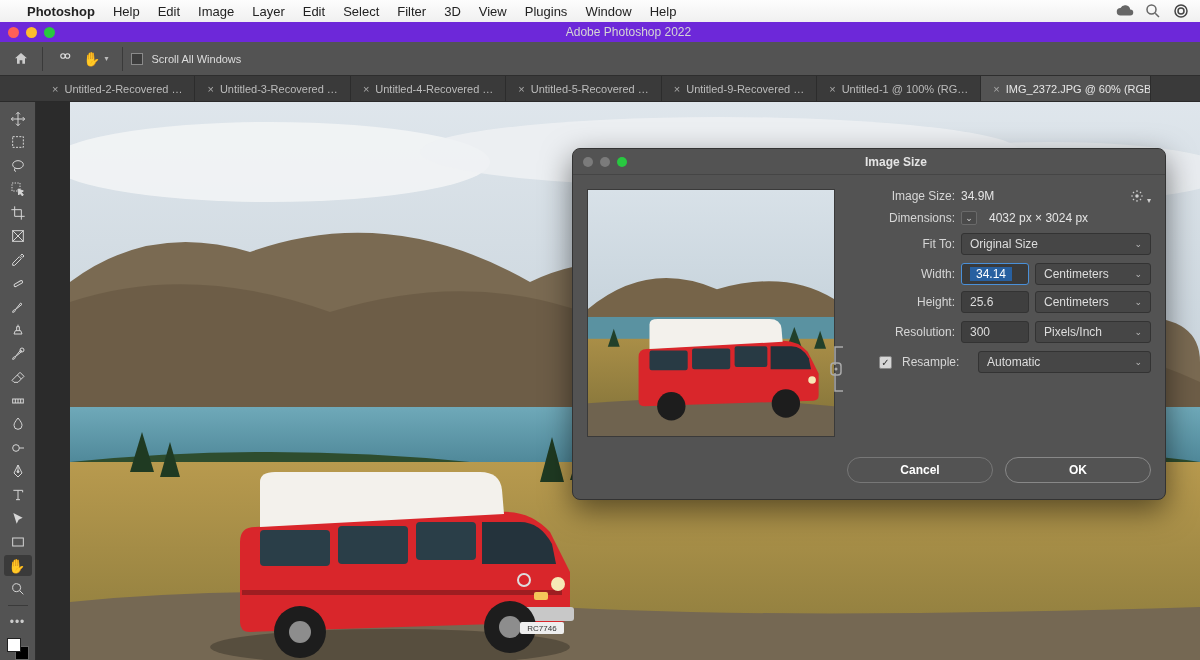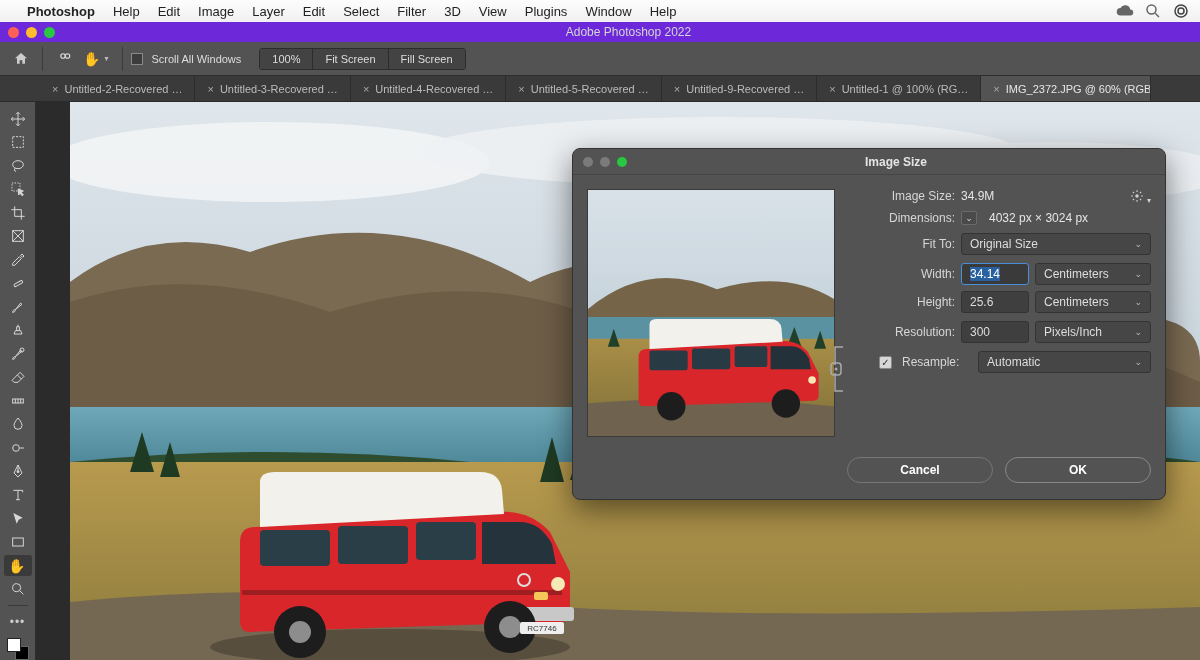--- a/index.html
+++ b/index.html
@@ -62,21 +62,21 @@
   .dlg-form { flex:1; display:flex; flex-direction:column; gap:8px; color:#d6d6d6; font-size:12px; position:relative;}
   .form-row { display:flex; align-items:center; gap:6px; }
   .form-row .lbl { width:104px; text-align:right; font-size:12px;}
   .val-static { color:#e5e5e5; }
   .dim-chevron { width:16px; height:14px; border:1px solid #6a6a6a; border-radius:2px; display:inline-flex; align-items:center; justify-content:center; font-size:9px; background:#4a4a4a; margin-right:6px;}
   .sel-input, .txt-input { height:22px; background:#464646; border:1px solid #333; border-radius:3px; color:#ddd; padding:0 8px; font-size:12px; display:flex; align-items:center; justify-content:space-between;}
   .sel-input { gap:22px; }
   .sel-input .chev { font-size:9px; color:#bbb;}
   .txt-input { background:#3f3f3f; }
   .txt-input.focus { border-color:#4a90d9; background:#3a3a3a; }
-  .txt-input.focus span { background:#2860a0; color:#fff; padding:0 0;}
+  .txt-input.focus span { background:#2860a0; color:#fff; padding:0 6px;}
   .link-bracket { position:absolute; left:-22px; top:82px; width:18px; height:48px; }
   .gear { position:absolute; right:0; top:0; color:#cfcfcf;}
   .chk2 { width:13px; height:13px; border:1px solid #888; background:#d6d6d6; display:inline-flex; align-items:center; justify-content:center; color:#333; font-size:10px; border-radius:2px;}
   .dlg-buttons { display:flex; gap:12px; padding: 6px 14px 16px; justify-content:flex-end;}
   .dlg-btn { flex:1; max-width:146px; height:26px; border:1px solid #777; border-radius:14px; background:#535353; color:#ffffff; display:flex; align-items:center; justify-content:center; font-size:12px;font-weight:bold;}
   .dlg-btn.primary { border-color:#888;}
 </style>
 </head>
 <body>
 
@@ -145,25 +145,20 @@
           <path fill="#ddd" d="M13 3c-3 0-5 2-5 5 0 2 1 3 1 3l-5 6 2 2 6-5s1 1 3 1c3 0 5-2 5-5s-2-5-5-5zm-1 14" opacity="0"></path>
           <path d="M6 4h10v3l-4 5v6l-2 1v-7L6 7z" fill="#ddd" opacity="0"></path>
           <path d="M4 6 Q12 0 20 6 Q12 12 4 6" fill="none" stroke="#ddd" stroke-width="1" opacity="0"></path>
         </svg>
       <span style="font-size:14px;color:#ddd;">✋</span>
       <span style="font-size:8px;color:#bbb;">▾</span>
     </div>
     <div style="width:1px;height:24px;background:#3a3a3a;"></div>
     <span class="chk"></span>
     <span style="font-size:11px;">Scroll All Windows</span>
-    <div class="pill-group" style="margin-left:10px;">
-      <div class="pill">100%</div>
-      <div class="pill">Fit Screen</div>
-      <div class="pill">Fill Screen</div>
-    </div>
   </div>
 
   <div class="tabbar">
     <div class="doc-tab">
         <span class="x">×</span>
         <span>Untitled-2-Recovered …</span>
       </div>
     <div class="doc-tab">
         <span class="x">×</span>
         <span>Untitled-3-Recovered …</span>

